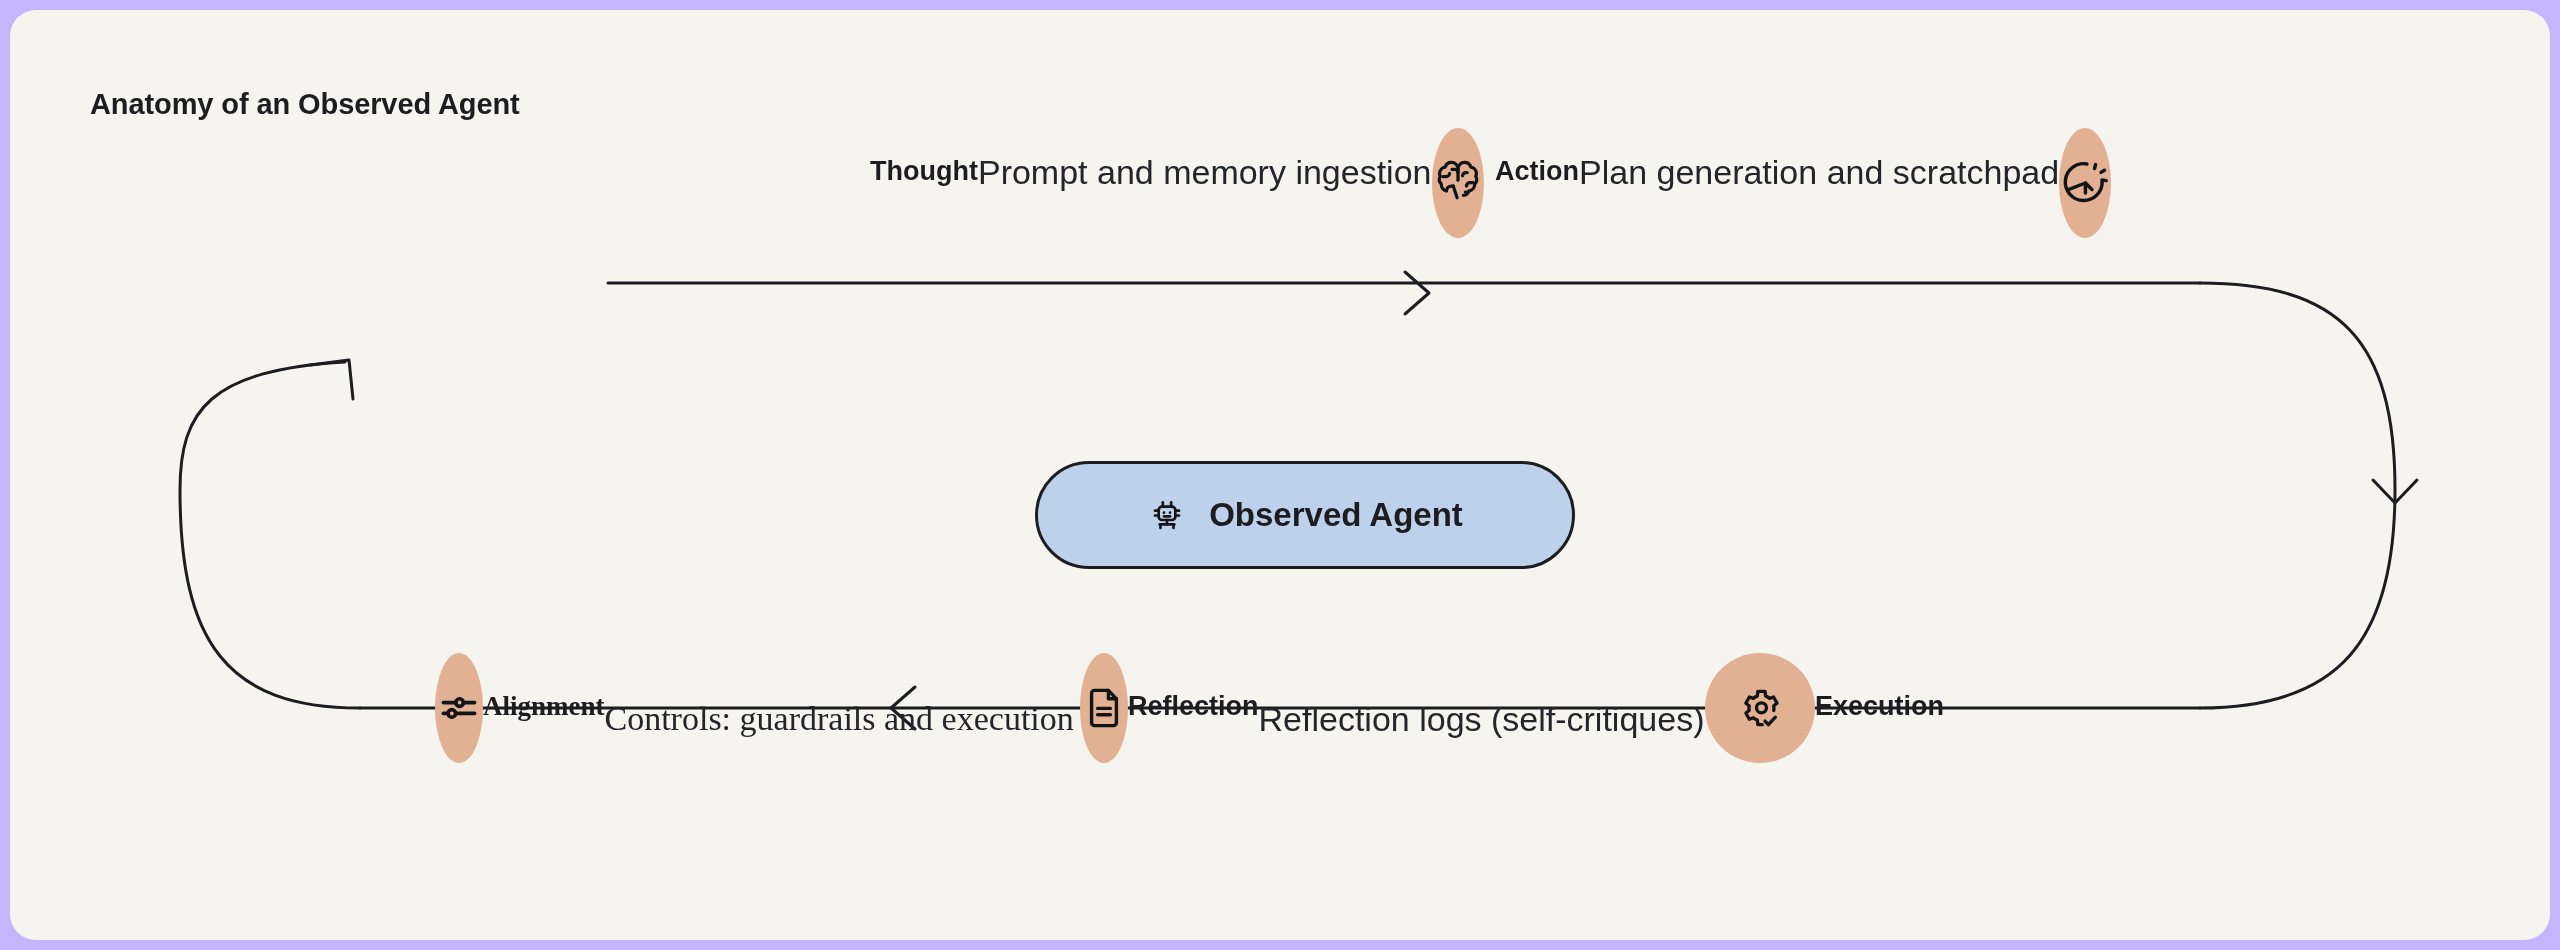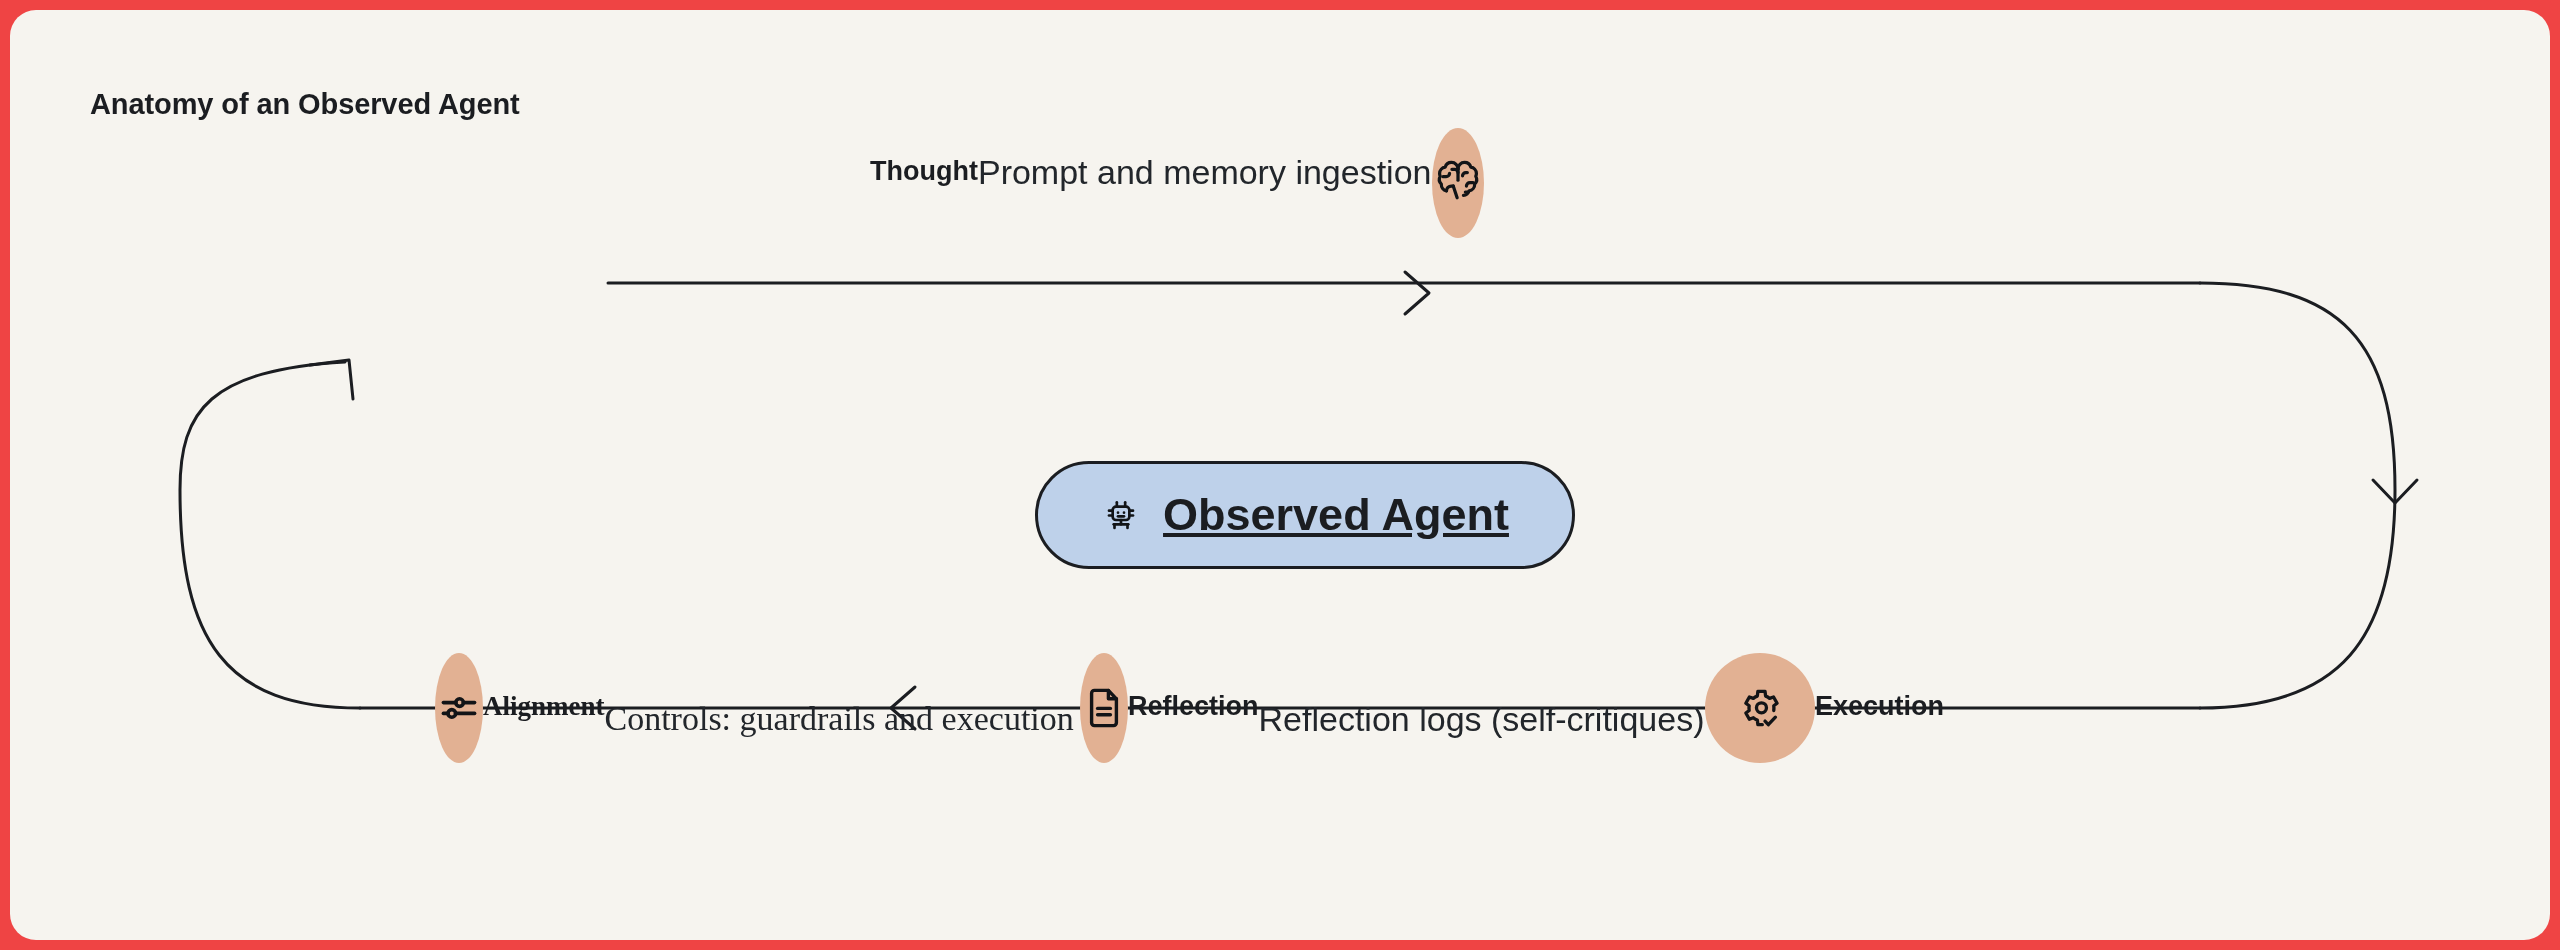--- a/index.html
+++ b/index.html
@@ -10,21 +10,21 @@
   body {
     width: 2560px;
     height: 950px;
     font-family: "Liberation Sans", sans-serif;
     overflow: hidden;
   }
   #canvas {
     position: relative;
     width: 2560px;
     height: 950px;
-    background: #ef4444;
+    background: #c4b5fd;
   }
   #card {
     position: absolute;
     left: 10px;
     top: 10px;
     width: 2540px;
     height: 930px;
     background: #f6f4ef;
     border-radius: 26px;
     overflow: hidden;
@@ -116,25 +116,24 @@
     box-sizing: border-box;
     background: #bed1ea;
     border: 3px solid #1b1d21;
     border-radius: 54px;
     display: flex;
     align-items: center;
     justify-content: center;
     gap: 22px;
   }
   #agent-pill .agent-label {
-    font-size: 45px;
-    font-weight: bold;
-    color: #1b1d21;
-    white-space: nowrap;
-    text-decoration: underline;
+    font-size: 33px;
+    font-weight: bold;
+    color: #1b1d21;
+    white-space: nowrap;
   }
   #agent-pill .agent-icon svg { display: block; }
 </style>
 </head>
 <body>
 
 <div id="canvas">
   <div id="card">
 
     <div id="diagram-title">Anatomy of an Observed Agent</div>
@@ -175,20 +174,36 @@
             <path d="M6.7 15.6a2.2 2.2 0 0 1 2.2-2.2h.9"></path>
             <path d="M9.8 13.4l1.8 5.4"></path>
             <path name="r1" d="M16.3 7.2h-.7a1.5 1.5 0 0 0-1.5 1.5"></path>
             <path d="M19 11.8h-1.5a1.6 1.6 0 0 0-1.6 1.6"></path>
             <path d="M16.6 16.2h-1.2"></path>
           </svg>
         </span>
       </div>
     </div>
 
+    <div class="stage top" style="left:1485px; top:118px;">
+      <div class="stage-title">Action</div>
+      <div class="stage-desc">Plan generation and scratchpad</div>
+      <div class="stage-circle">
+        <span>
+          <svg width="52" height="52" viewBox="0 0 24 24" fill="none" stroke="#121417" stroke-width="1.6" stroke-linecap="round" stroke-linejoin="round">
+            <path d="M19.9 11.1a8.5 8.5 0 1 1-7-7.9"></path>
+            <path d="M4 15.2 12.2 12l3 3"></path>
+            <path d="M12.2 12v4.6"></path>
+            <path d="M16.4 5.3l.5-1.8"></path>
+            <path d="M19.4 7.1l1.6-1"></path>
+            <path d="M19.9 10.6l1.9.3"></path>
+          </svg>
+        </span>
+      </div>
+    </div>
 
     <div id="agent-pill">
       <span class="agent-icon">
         <svg width="40" height="40" viewBox="0 0 24 24" fill="none" stroke="#121417" stroke-width="1.6" stroke-linecap="round" stroke-linejoin="round">
           <rect x="7" y="7" width="10" height="8" rx="2"></rect>
           <path d="M9.5 7V4.4"></path>
           <path d="M14.5 7V4.4"></path>
           <path d="M10.2 10.6h.01"></path>
           <path d="M13.8 10.6h.01"></path>
           <path d="M10.2 12.8h3.6"></path>

